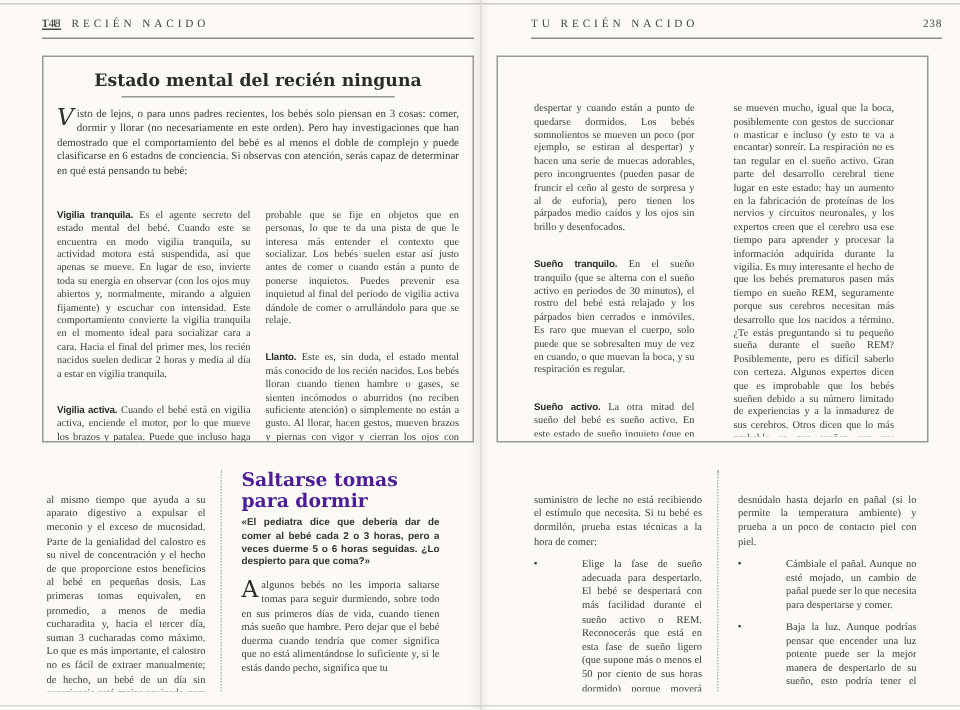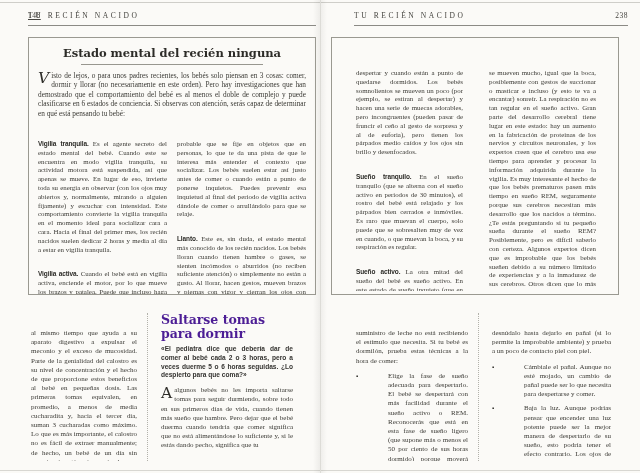--- a/index.html
+++ b/index.html
@@ -122,21 +122,21 @@
     <div class="bullet">
       <span class="bmark">▪</span>
       <span class="btext">Elige la fase de sueño adecuada para despertarlo. El bebé se despertará con más facilidad durante el sueño activo o REM. Reconocerás que está en esta fase de sueño ligero (que supone más o menos el 50 por ciento de sus horas dormido) porque moverá brazos y piernas, cambiará su expresión facial y le temblarán los párpados.</span>
     </div>
     <div class="bullet">
       <span class="bmark">▪</span>
       <span class="btext">Destápalo. A veces, basta con aflojar el arrullo para que se despierte. Si no,</span>
     </div>
   </div>
   <div class="lcol2">
-    <p class="para">desnúdalo hasta dejarlo en pañal (si lo permite la improbable ambiente) y prueba a un poco de contacto piel con piel.</p>
+    <p class="para">desnúdalo hasta dejarlo en pañal (si lo permite la temperatura ambiente) y prueba a un poco de contacto piel con piel.</p>
     <div class="bullet">
       <span class="bmark">▪</span>
       <span class="btext">Cámbiale el pañal. Aunque no esté mojado, un cambio de pañal puede ser lo que necesita para despertarse y comer.</span>
     </div>
     <div class="bullet">
       <span class="bmark">▪</span>
       <span class="btext">Baja la luz. Aunque podrías pensar que encender una luz potente puede ser la mejor manera de despertarlo de su sueño, esto podría tener el efecto contrario. Los ojos de los recién nacidos son muy sensibles a la luz, de modo que, si es muy potente, puede</span>
     </div>
   </div>
 </div>

